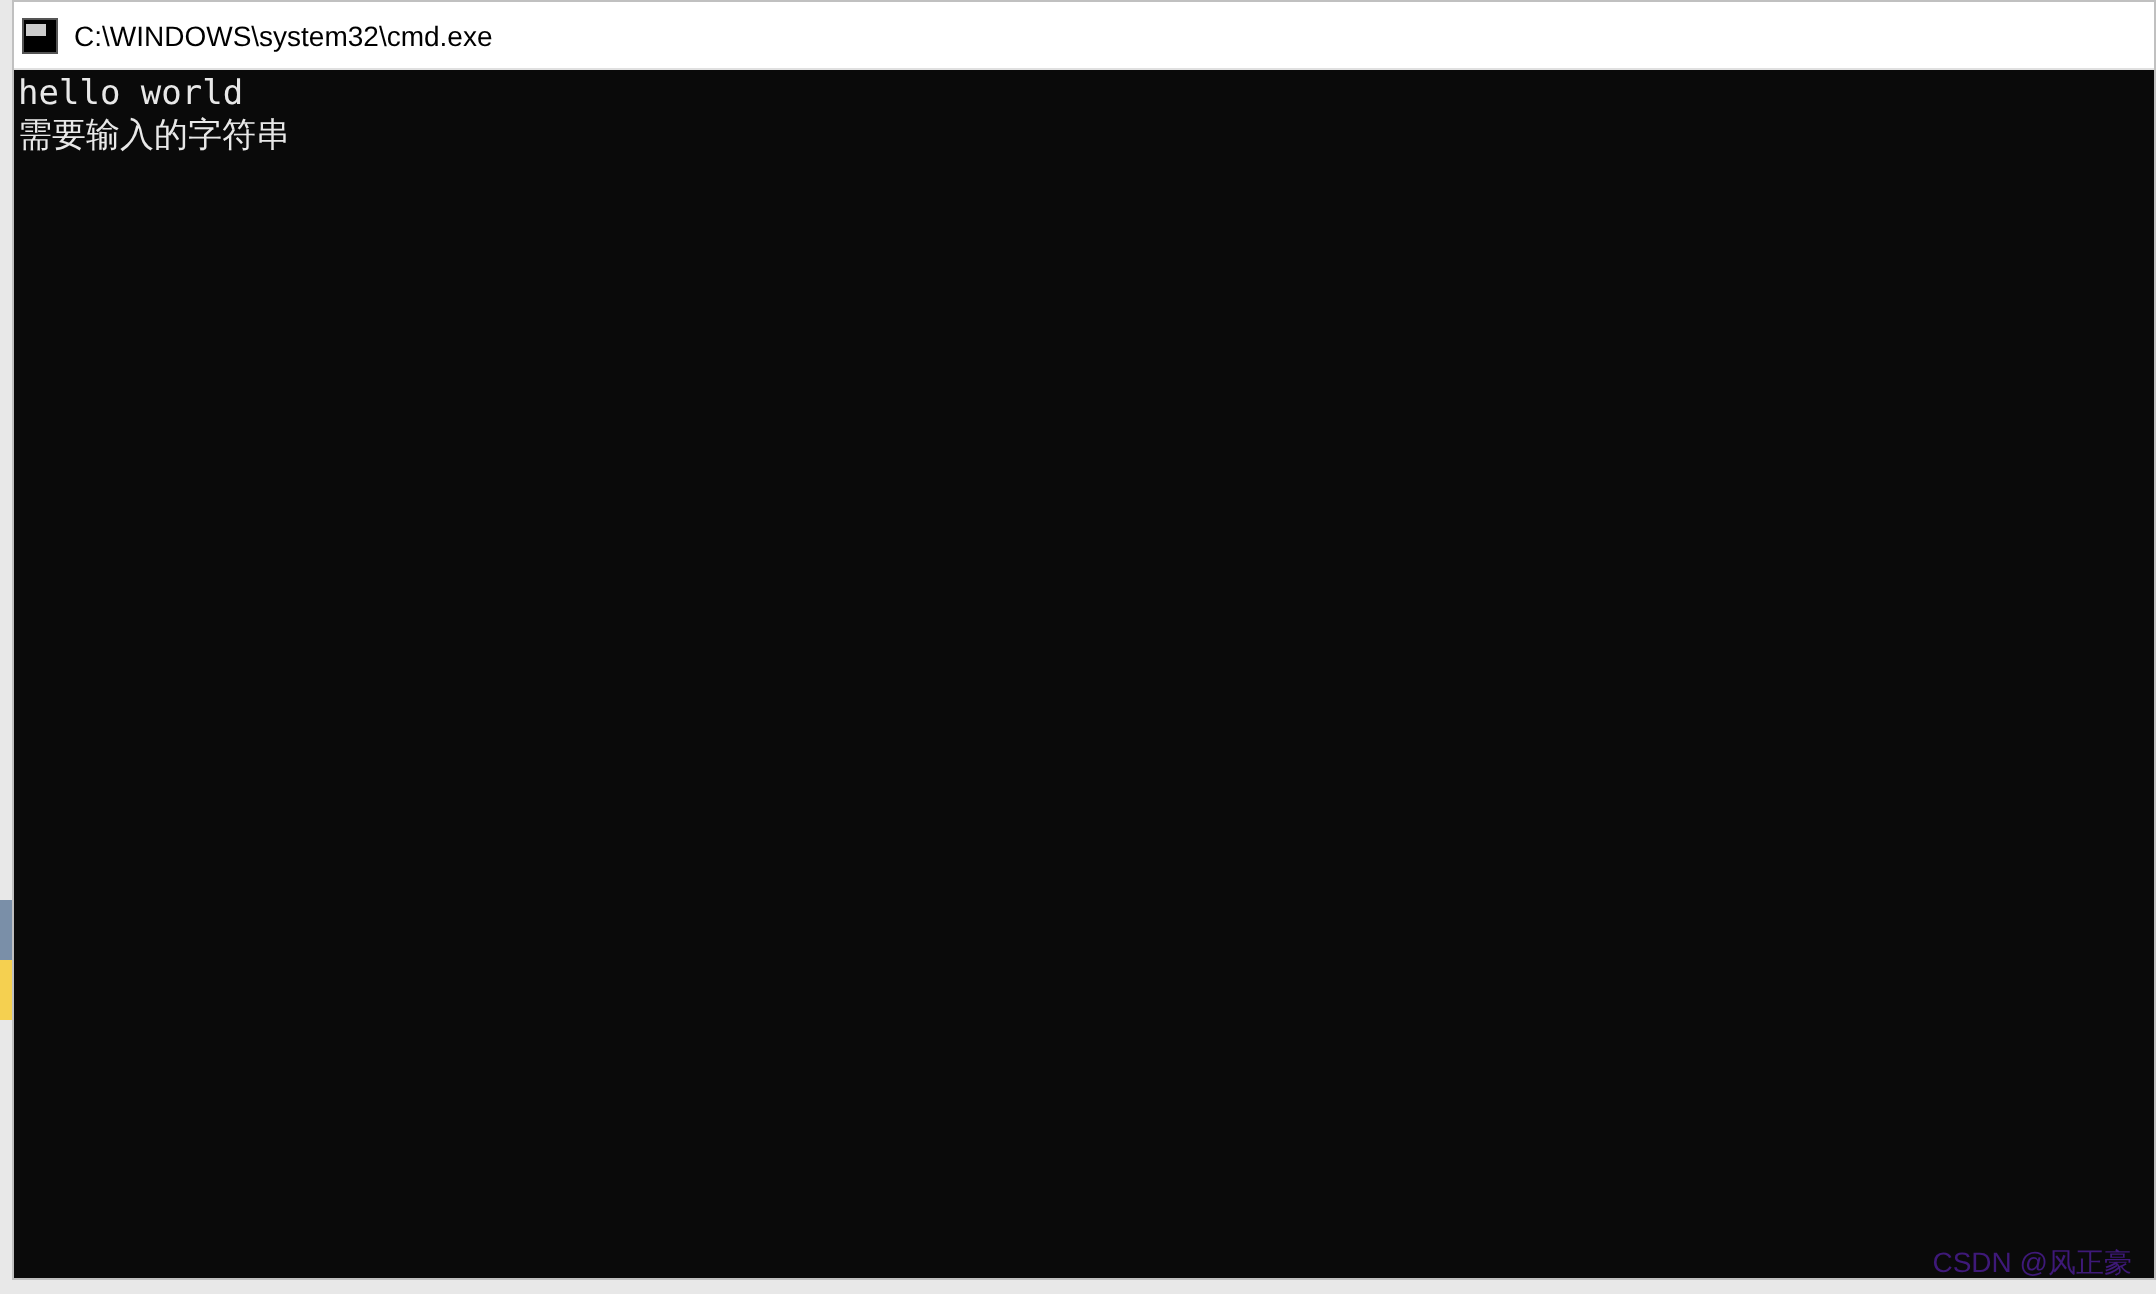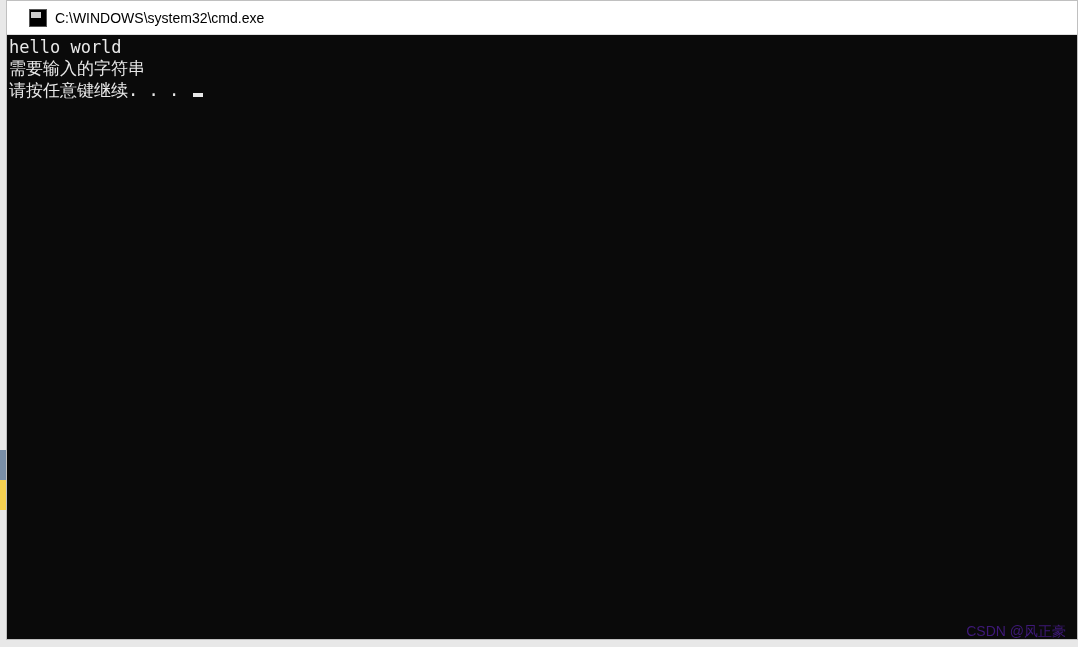--- a/index.html
+++ b/index.html
@@ -24,21 +24,21 @@
       background: #ffffff;
       border: 1px solid #c0c0c0;
       display: flex;
       flex-direction: column;
     }
     .titlebar {
       height: 34px;
       background: #ffffff;
       display: flex;
       align-items: center;
-      padding: 0 22px;
+      padding: 0 4px;
       gap: 8px;
       border-bottom: 1px solid #e0e0e0;
     }
     .app-icon {
       width: 18px;
       height: 18px;
       background: #000000;
       border: 1px solid #555;
       display: flex;
       align-items: center;
@@ -107,16 +107,16 @@
 
 <div class="left-strip"></div>
 
 <div class="window">
   <div class="titlebar">
     <div class="app-icon">
       <div class="app-icon-inner"></div>
     </div>
     <span class="window-title">C:\WINDOWS\system32\cmd.exe</span>
   </div>
-  <div class="terminal"><span class="terminal-line">hello world</span><span class="terminal-line">需要输入的字符串</span><span class="terminal-line"><span>请按任意键继续. . . </span><span class="cursor"></span></span></div>
+  <div class="terminal"><span class="terminal-line">hello world</span><span class="terminal-line">需要输入的字符串</span></div>
 </div>
 
 <div class="watermark">CSDN @风正豪</div>
 
 </body></html>

